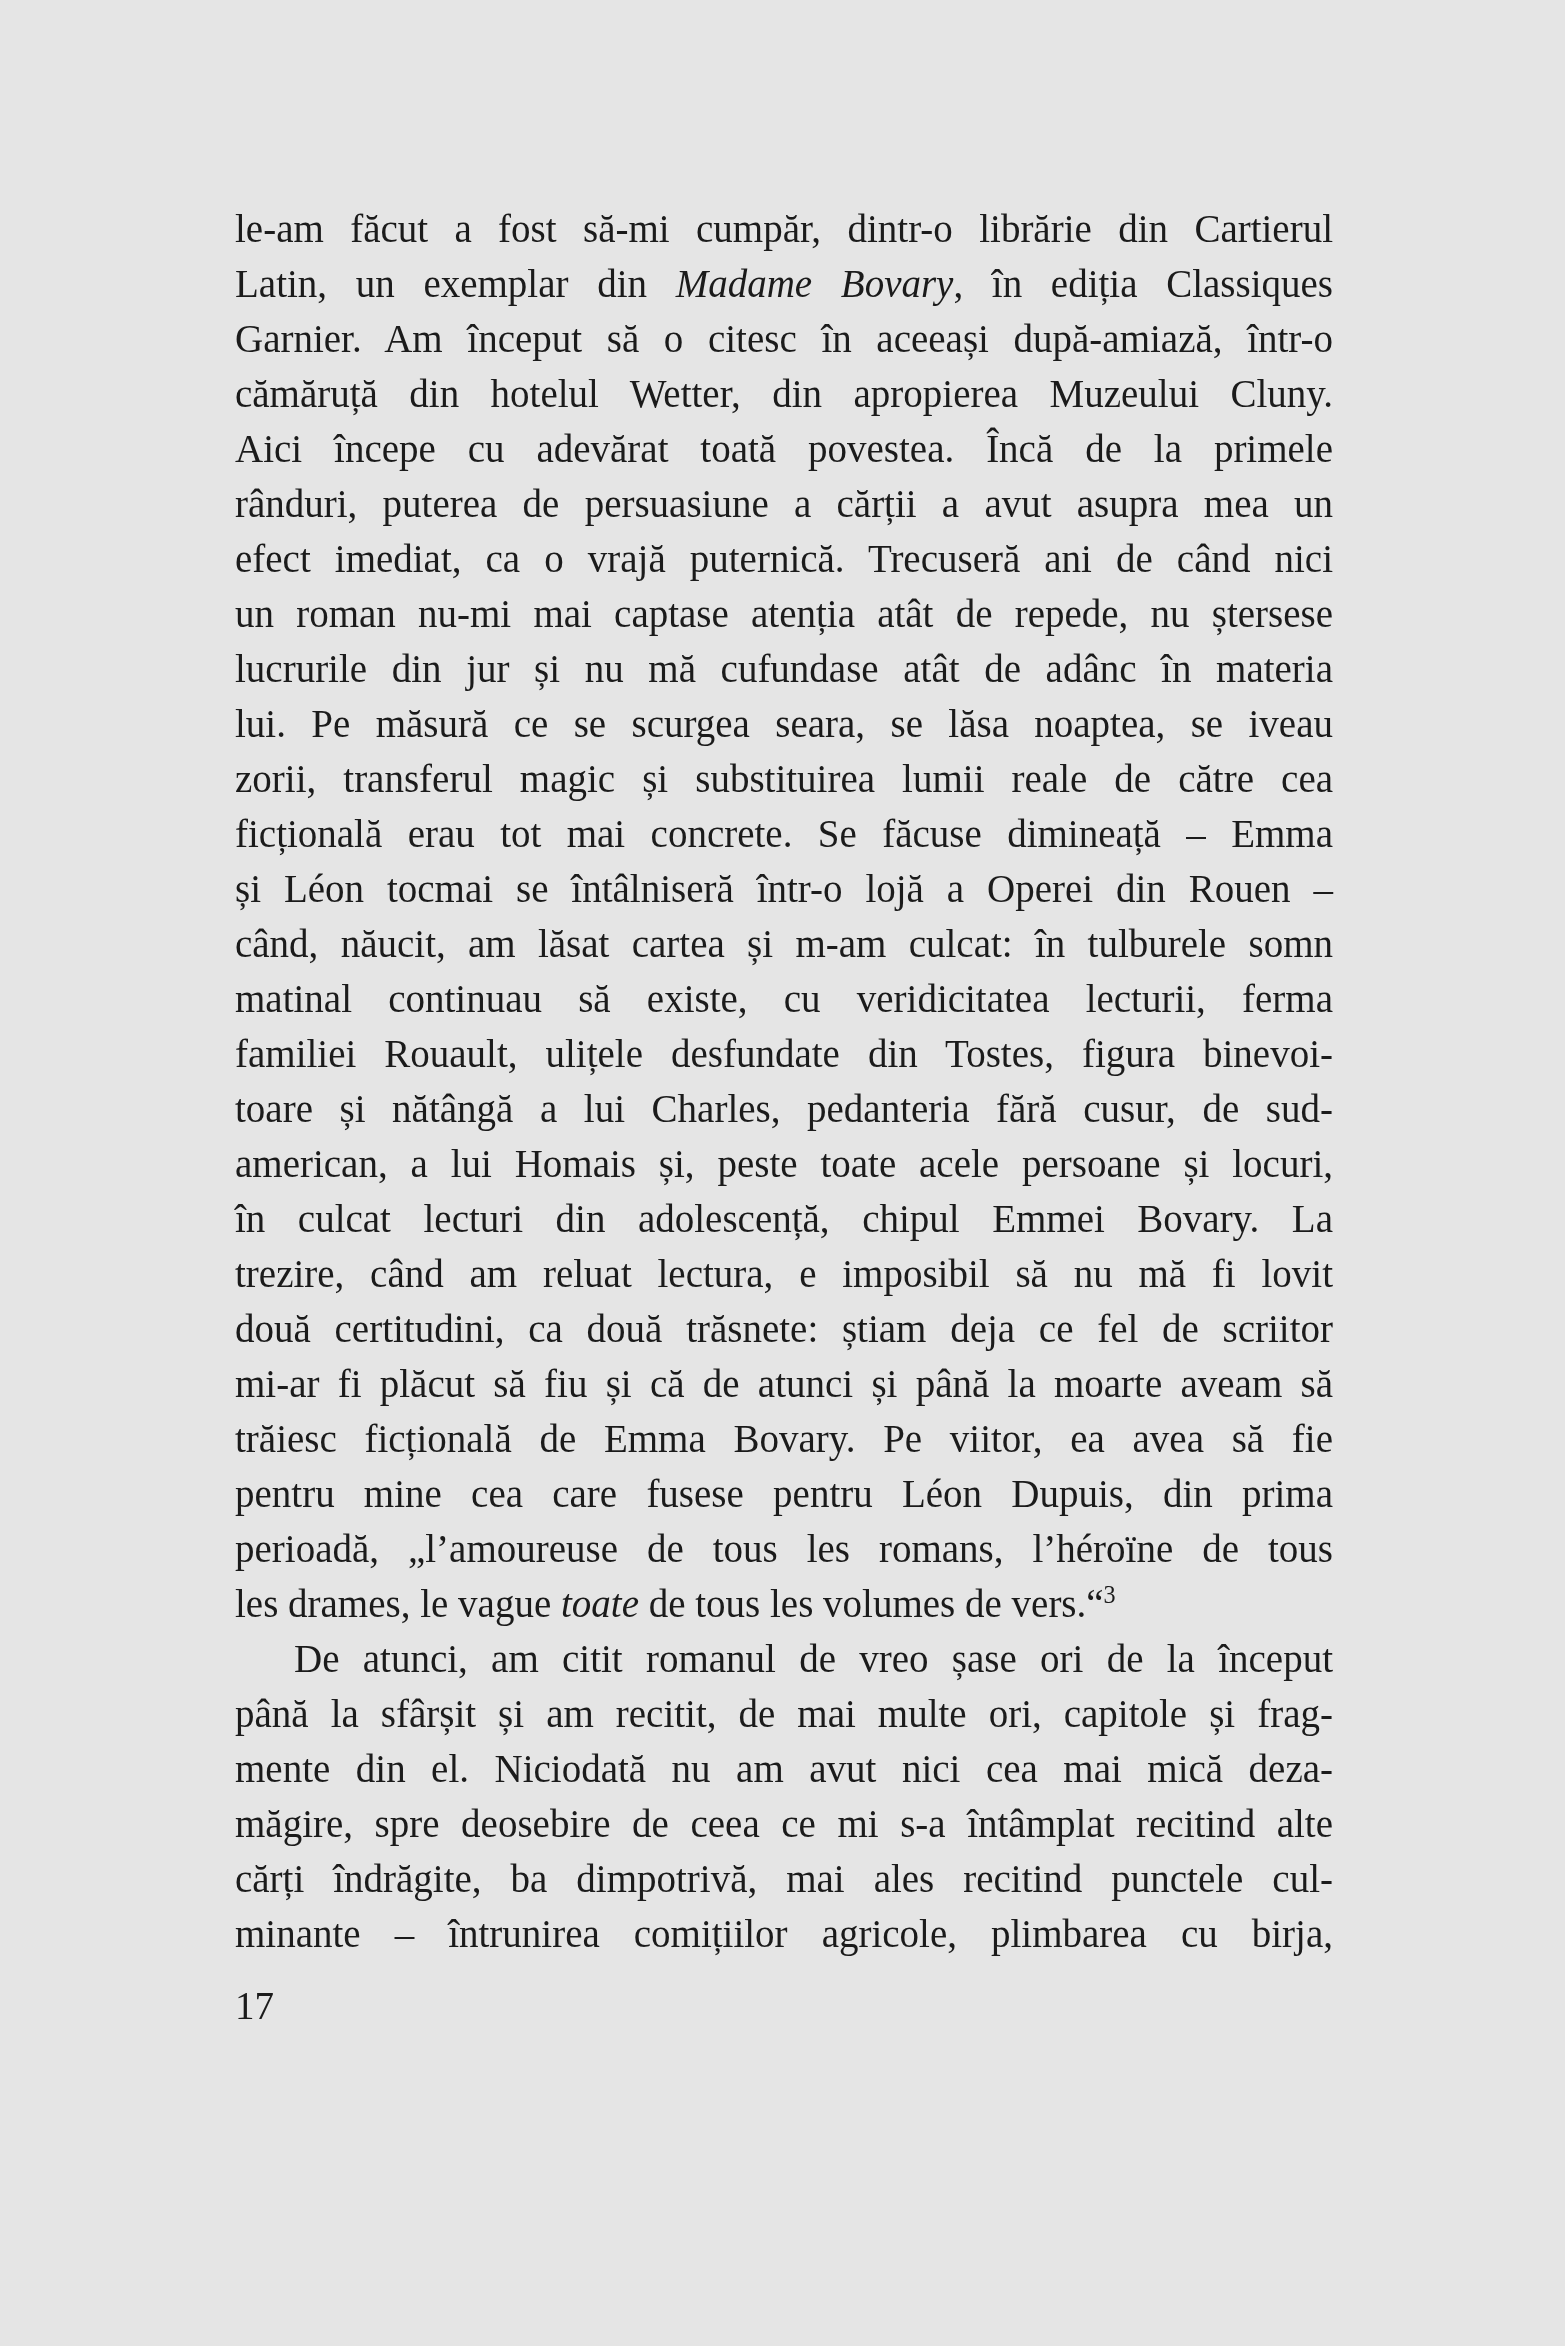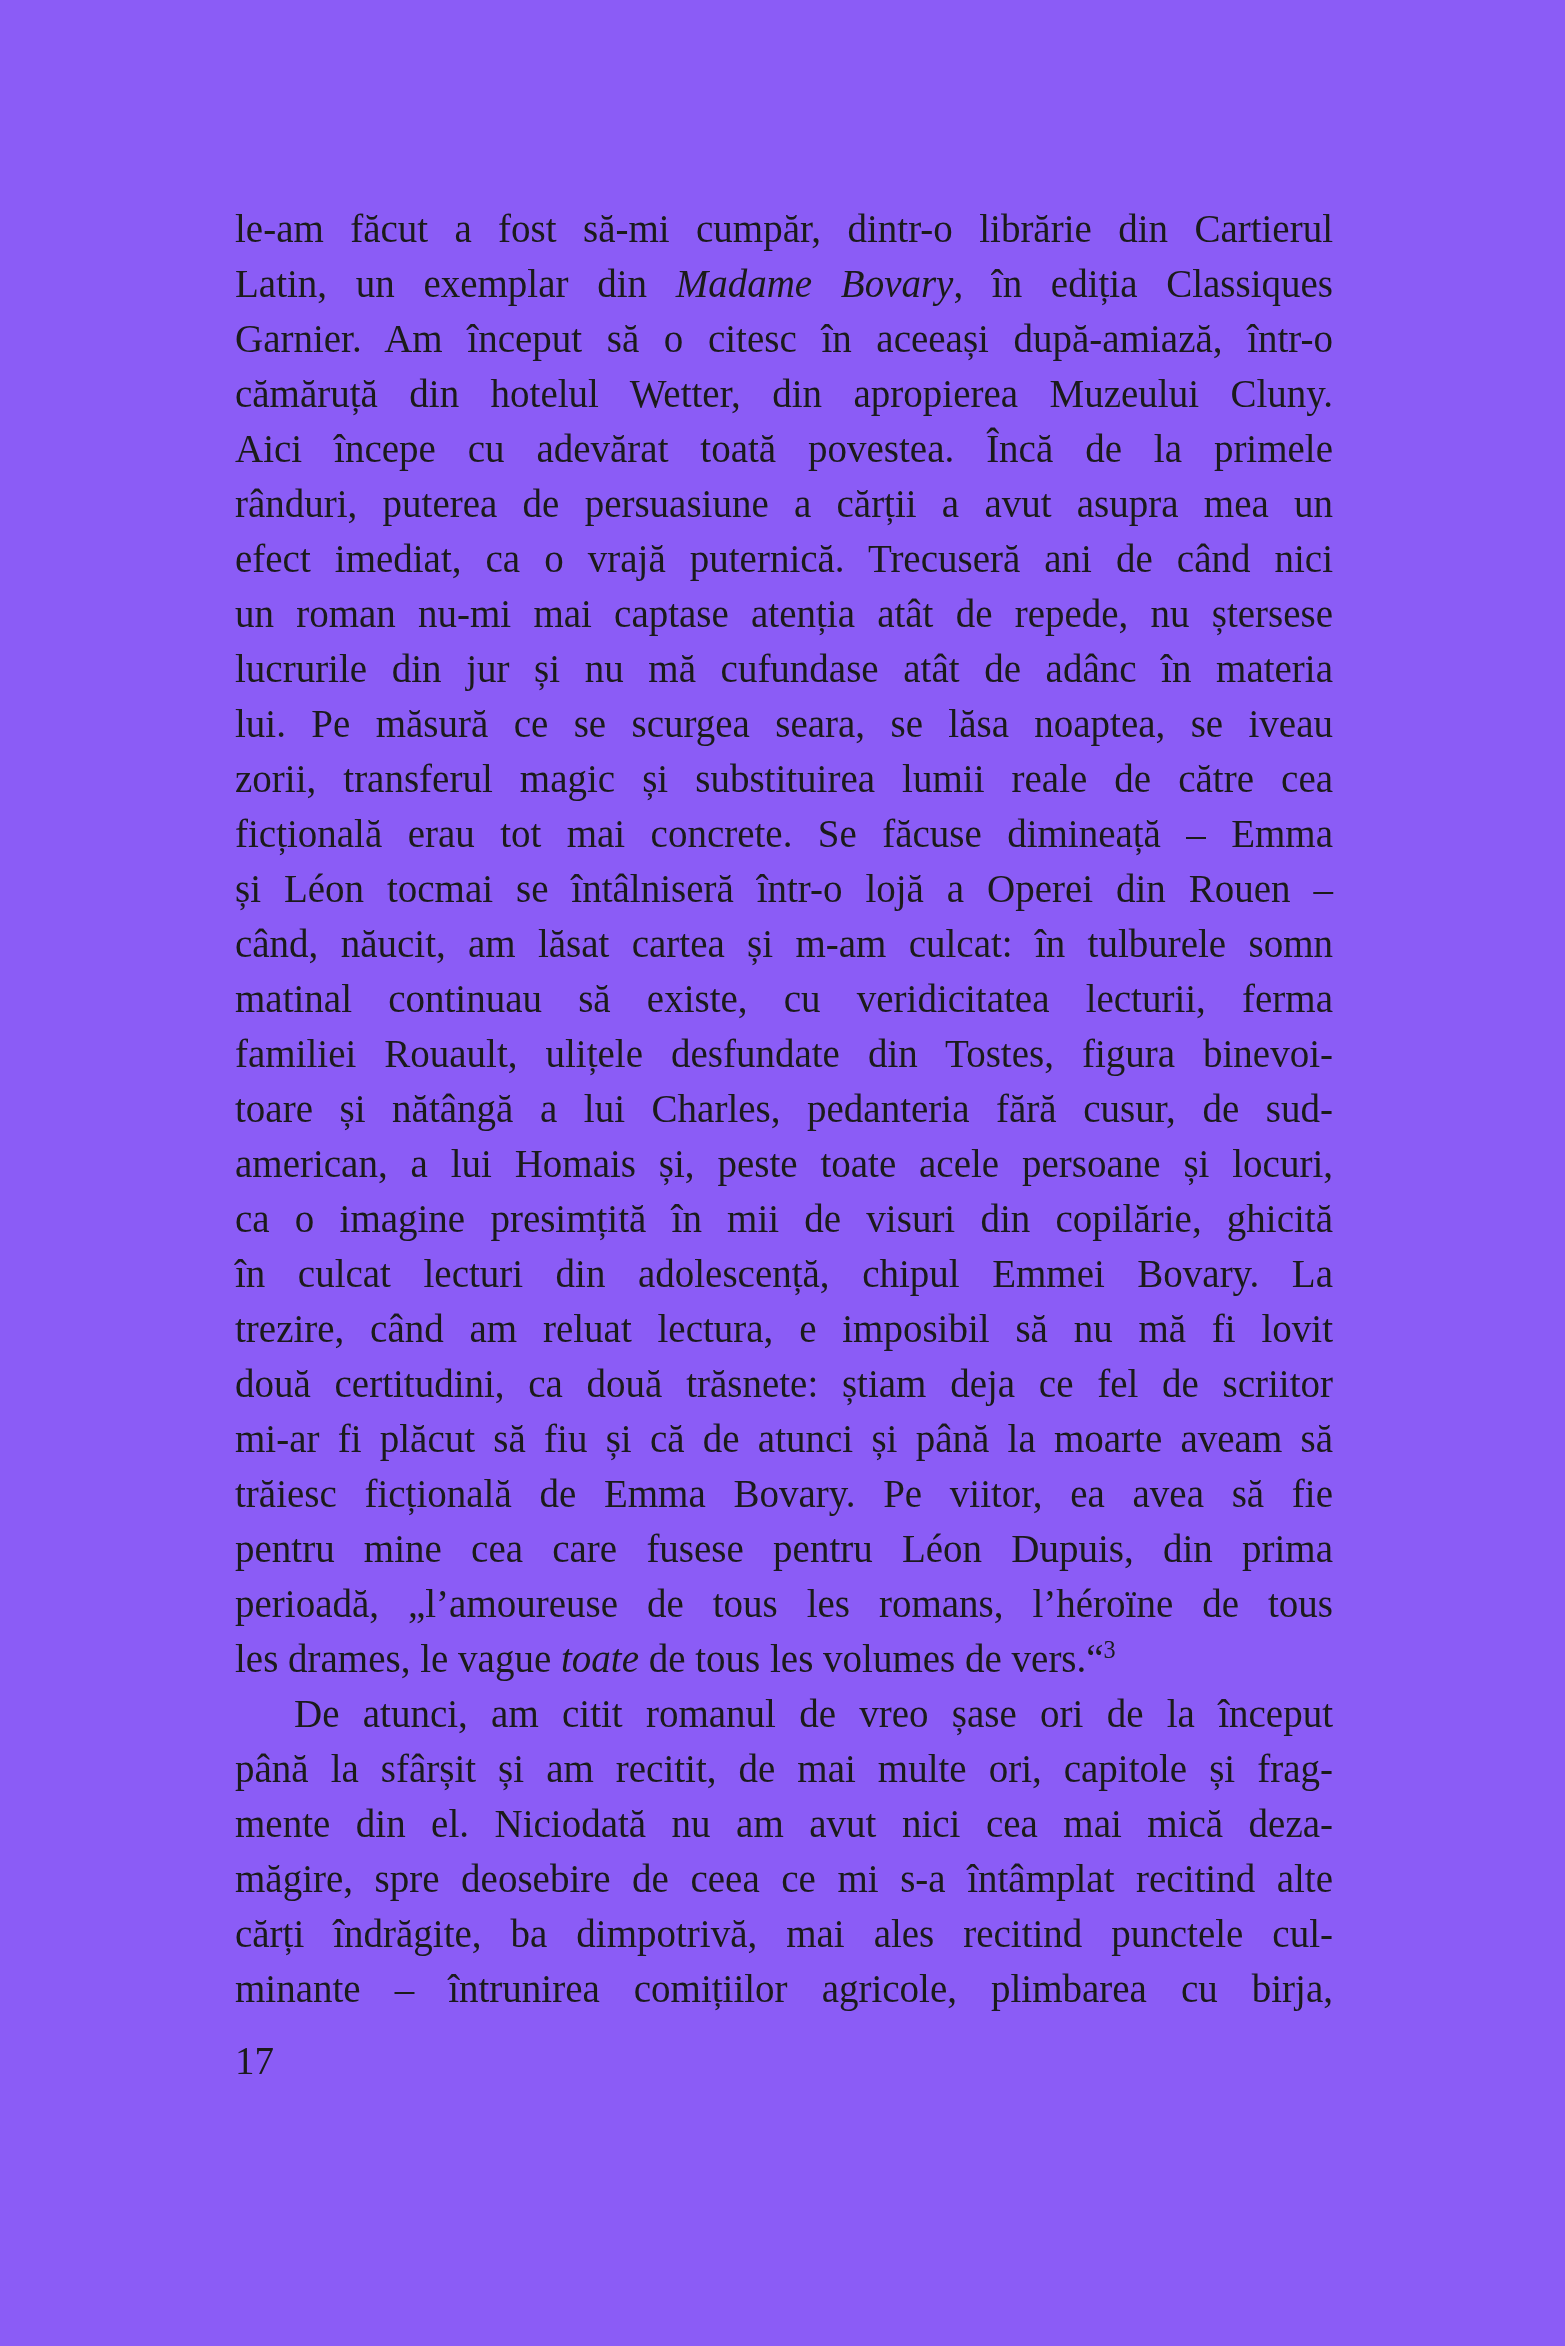--- a/index.html
+++ b/index.html
@@ -4,21 +4,21 @@
 <style>
   html, body {
     margin: 0;
     padding: 0;
     background: #ffffff;
   }
   .book-page {
     position: relative;
     width: 1565px;
     height: 2347px;
-    background: #8b5cf6;
+    background: #e5e5e5;
     color: #1b1b1b;
     font-family: "Liberation Serif", "DejaVu Serif", serif;
     overflow: hidden;
   }
   .text-block {
     position: absolute;
     left: 235px;
     top: 201px;
     width: 1098px;
     font-size: 39px;
@@ -74,21 +74,20 @@
           <div class="line"><span>lucrurile din jur și nu mă cufundase atât de adânc în materia</span></div>
           <div class="line"><span>lui. Pe măsură ce se scurgea seara, se lăsa noaptea, se iveau</span></div>
           <div class="line"><span>zorii, transferul magic și substituirea lumii reale de către cea</span></div>
           <div class="line"><span>ficțională erau tot mai concrete. Se făcuse dimineață – Emma</span></div>
           <div class="line"><span>și Léon tocmai se întâlniseră într-o lojă a Operei din Rouen –</span></div>
           <div class="line"><span>când, năucit, am lăsat cartea și m-am culcat: în tulburele somn</span></div>
           <div class="line"><span>matinal continuau să existe, cu veridicitatea lecturii, ferma</span></div>
           <div class="line"><span>familiei Rouault, ulițele desfundate din Tostes, figura binevoi-</span></div>
           <div class="line"><span>toare și nătângă a lui Charles, pedanteria fără cusur, de sud-</span></div>
           <div class="line"><span>american, a lui Homais și, peste toate acele persoane și locuri,</span></div>
-          <div class="line"><span>ca o imagine presimțită în mii de visuri din copilărie, ghicită</span></div>
           <div class="line"><span>în culcat lecturi din adolescență, chipul Emmei Bovary. La</span></div>
           <div class="line"><span>trezire, când am reluat lectura, e imposibil să nu mă fi lovit</span></div>
           <div class="line"><span>două certitudini, ca două trăsnete: știam deja ce fel de scriitor</span></div>
           <div class="line"><span>mi-ar fi plăcut să fiu și că de atunci și până la moarte aveam să</span></div>
           <div class="line"><span>trăiesc ficțională de Emma Bovary. Pe viitor, ea avea să fie</span></div>
           <div class="line"><span>pentru mine cea care fusese pentru Léon Dupuis, din prima</span></div>
           <div class="line"><span>perioadă, „l’amoureuse de tous les romans, l’héroïne de tous</span></div>
           <div class="line last"><span>les drames, le vague </span><span class="italic">toate</span><span> de tous les volumes de vers.“</span><sup>3</sup></div>
         </div>
         <div class="paragraph indented">

